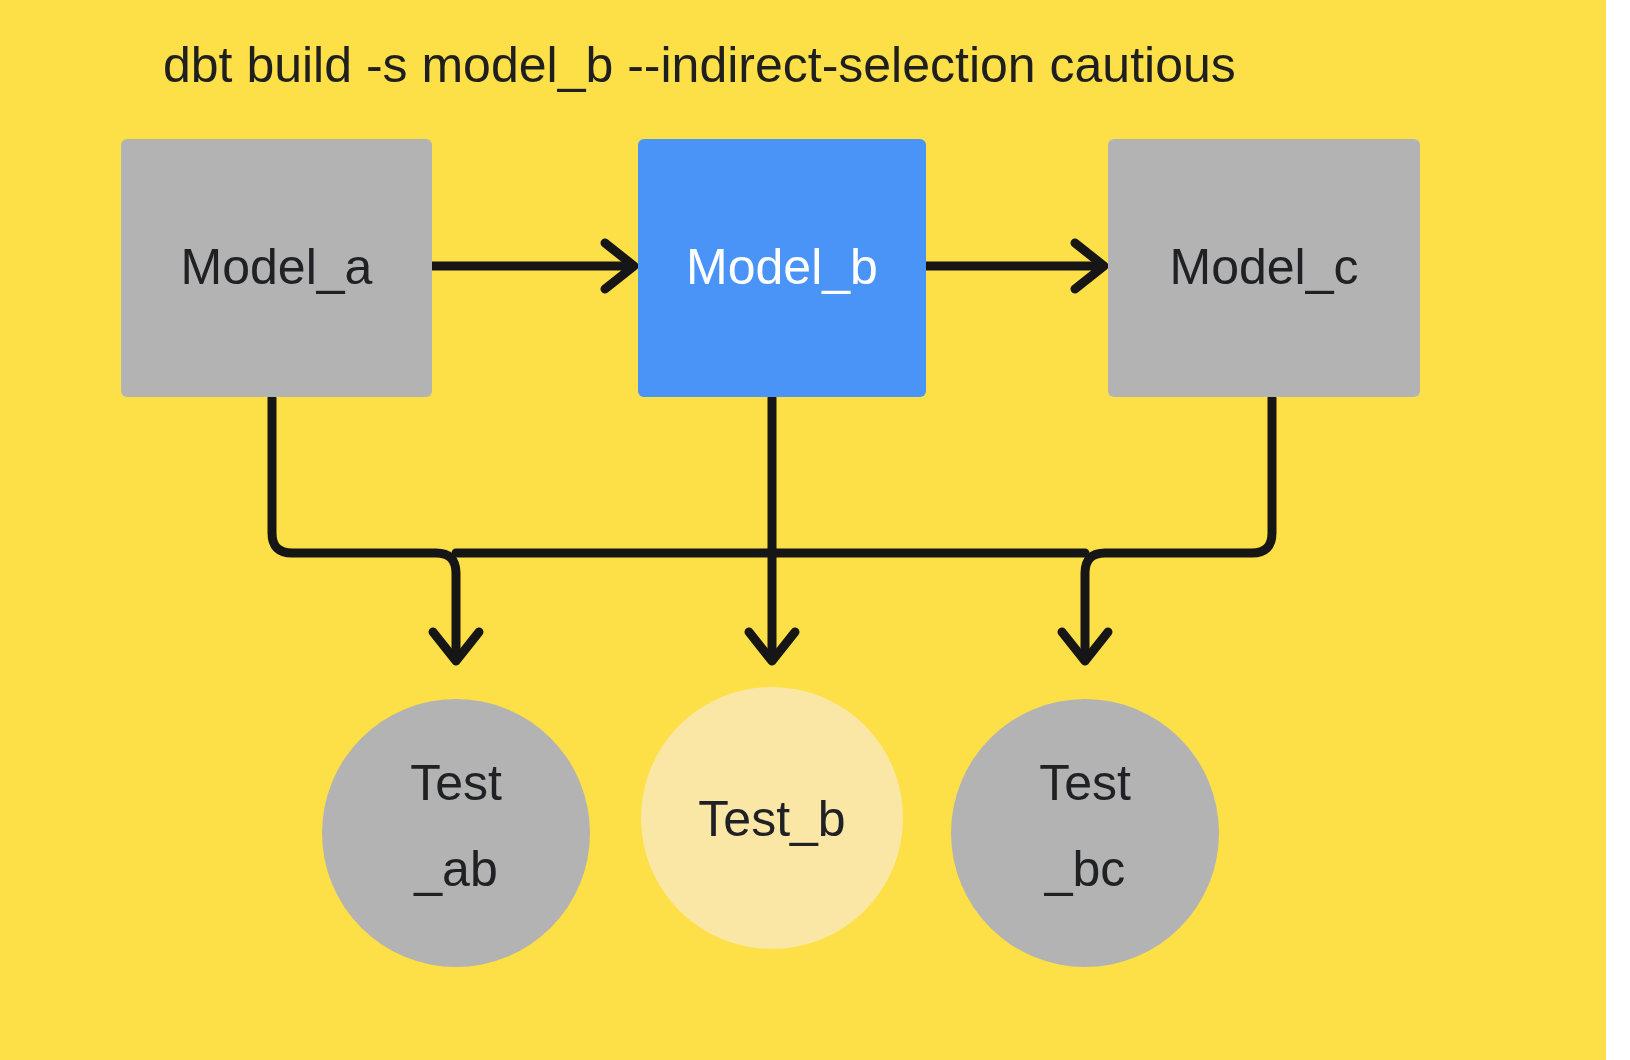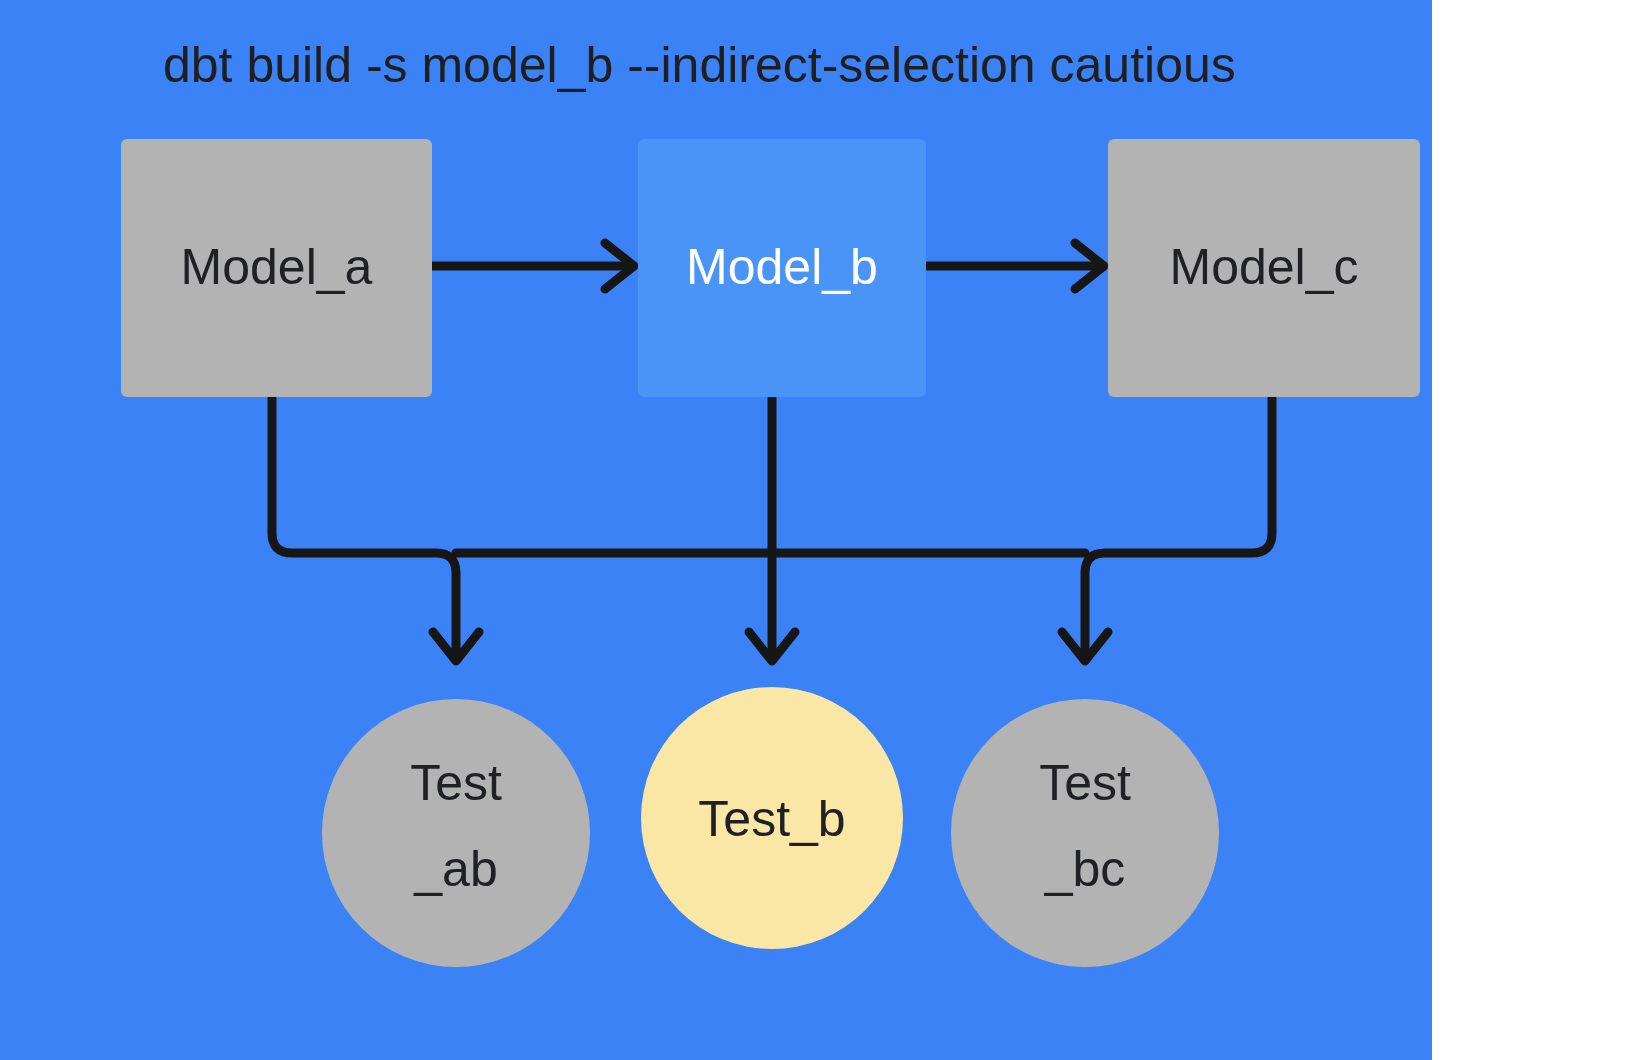--- a/index.html
+++ b/index.html
@@ -5,23 +5,23 @@
   html, body {
     margin: 0;
     padding: 0;
     background: #ffffff;
   }
   body {
     font-family: "Liberation Sans", sans-serif;
   }
   #stage {
     position: relative;
-    width: 1432px;
+    width: 1606px;
     height: 1060px;
-    background: #3b82f6;
+    background: #fde047;
     overflow: hidden;
   }
   #diagram-svg {
     position: absolute;
     left: 0;
     top: 0;
     width: 1630px;
     height: 1060px;
   }
   .title-text {

